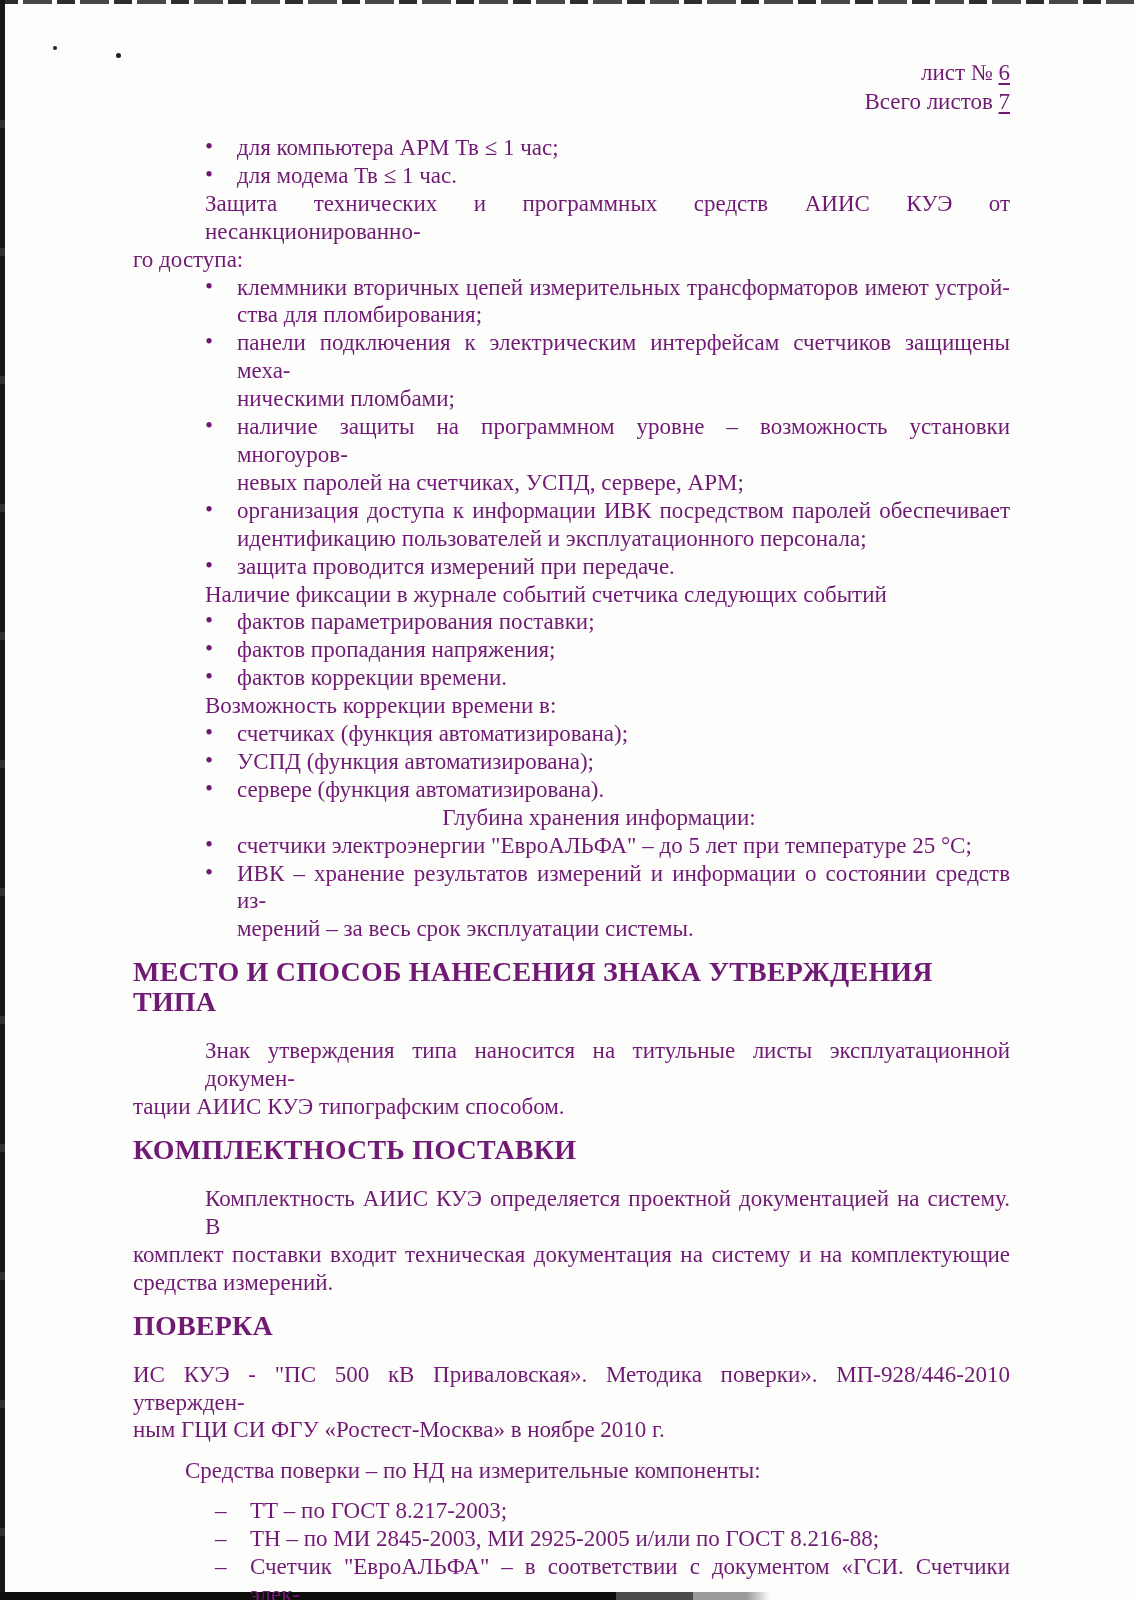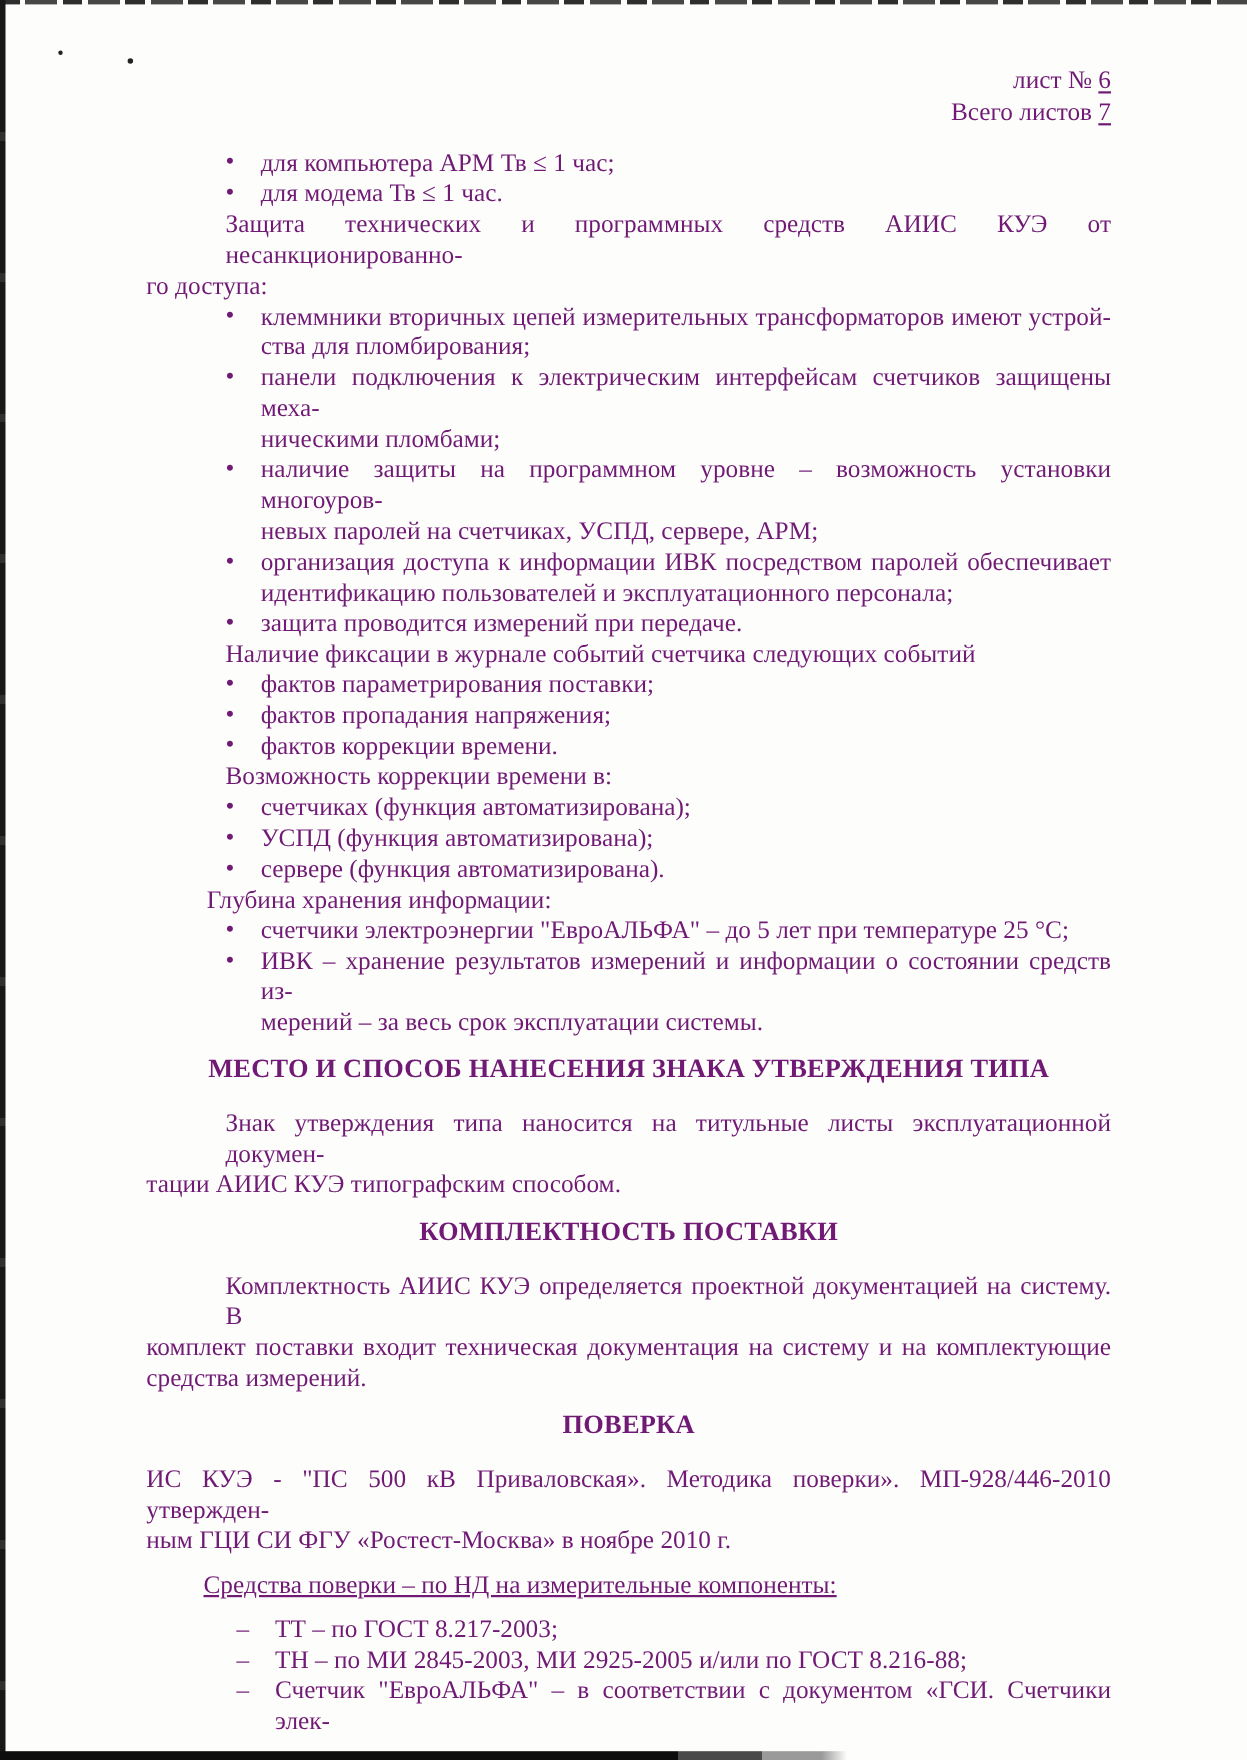--- a/index.html
+++ b/index.html
@@ -29,25 +29,25 @@
   
   .content{position:absolute;top:134px;left:133px;width:877px;}
   .blk{margin:0;}
   .ln{min-height:27.9px;}
   .j{text-align:justify;text-align-last:justify;}
   .blk.bullet{position:relative;padding-left:104px;}
   .blk.bullet .marker{position:absolute;left:72px;top:-1px;}
   .blk.dash{position:relative;padding-left:117px;}
   .blk.dash .marker{position:absolute;left:82px;top:0;}
   .ind-72{padding-left:72px;}
-  .ind-55{padding-left:55px;}
+  .ind-55{padding-left:55px;text-align:center;}
   .para .ln.first{padding-left:72px;}
-  .para-spaced{margin:13px 0 12px;text-decoration:underline;}
+  .para-spaced{margin:13px 0 12px;}
   .para-spaced .ln.first{padding-left:52px;}
-  .heading{margin:14px 0 20px;font-weight:bold;text-align:center;font-size:24px;line-height:30px;letter-spacing:.2px;}
+  .heading{margin:14px 0 20px;font-weight:bold;text-align:left;font-size:28px;line-height:30px;letter-spacing:.2px;}
   .heading .ln{min-height:30px;}
 </style>
 </head>
 <body>
 
 <div class="page">
   <div class="edge-top"></div>
   <div class="edge-left"></div>
   <div class="edge-bottom"></div>
   <div class="speck s1"></div>

